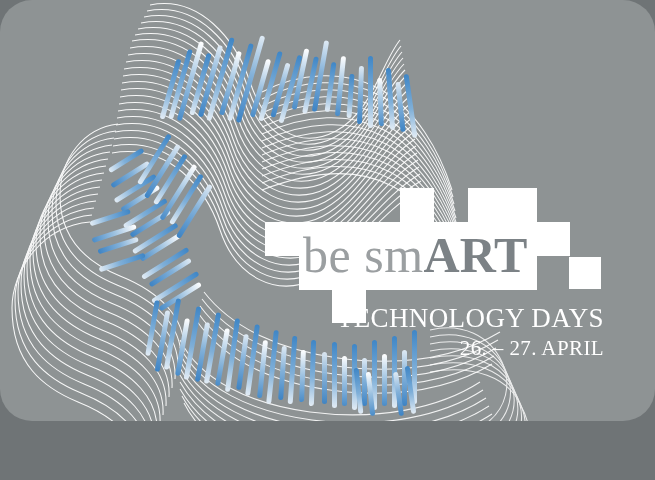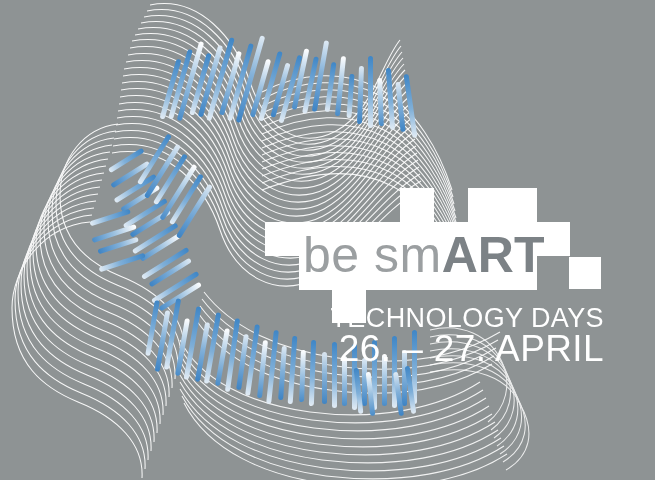--- a/index.html
+++ b/index.html
@@ -3,24 +3,25 @@
 <meta charset="utf-8">
 <style>
   html, body {
     margin: 0;
     padding: 0;
     background: #6f7476;
   }
   #poster {
     position: relative;
     width: 655px;
-    height: 480px;
+    height: 421px;
     overflow: hidden;
     background: #8e9394;
-    font-family: Liberation Sans, sans-serif;
+    font-family: Liberation Serif, serif;
+    border-radius: 32px;
   }
 
   
   #artwork {
     position: absolute;
     left: 0;
     top: 0;
     width: 655px;
     height: 480px;
     pointer-events: none;
@@ -72,21 +73,21 @@
     text-align: right;
     color: #ffffff;
   }
   #tagline .line1 {
     font-size: 27px;
     line-height: 30px;
     font-weight: 400;
     letter-spacing: 0.4px;
   }
   #tagline .line2 {
-    font-size: 37px;
+    font-size: 21px;
     line-height: 31px;
     font-weight: 400;
     letter-spacing: 0.4px;
   }
 </style>
 </head>
 <body>
 
 <div id="poster" style="background: rgb(142, 147, 148);">
 

